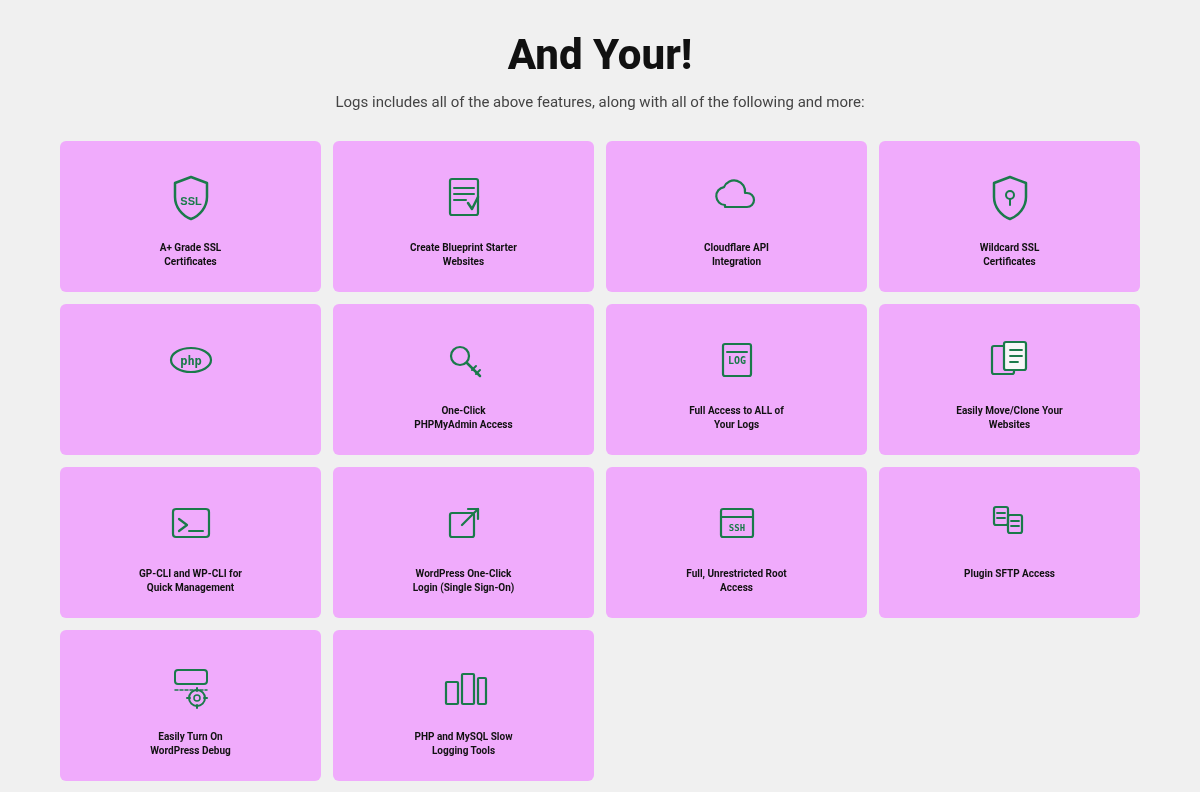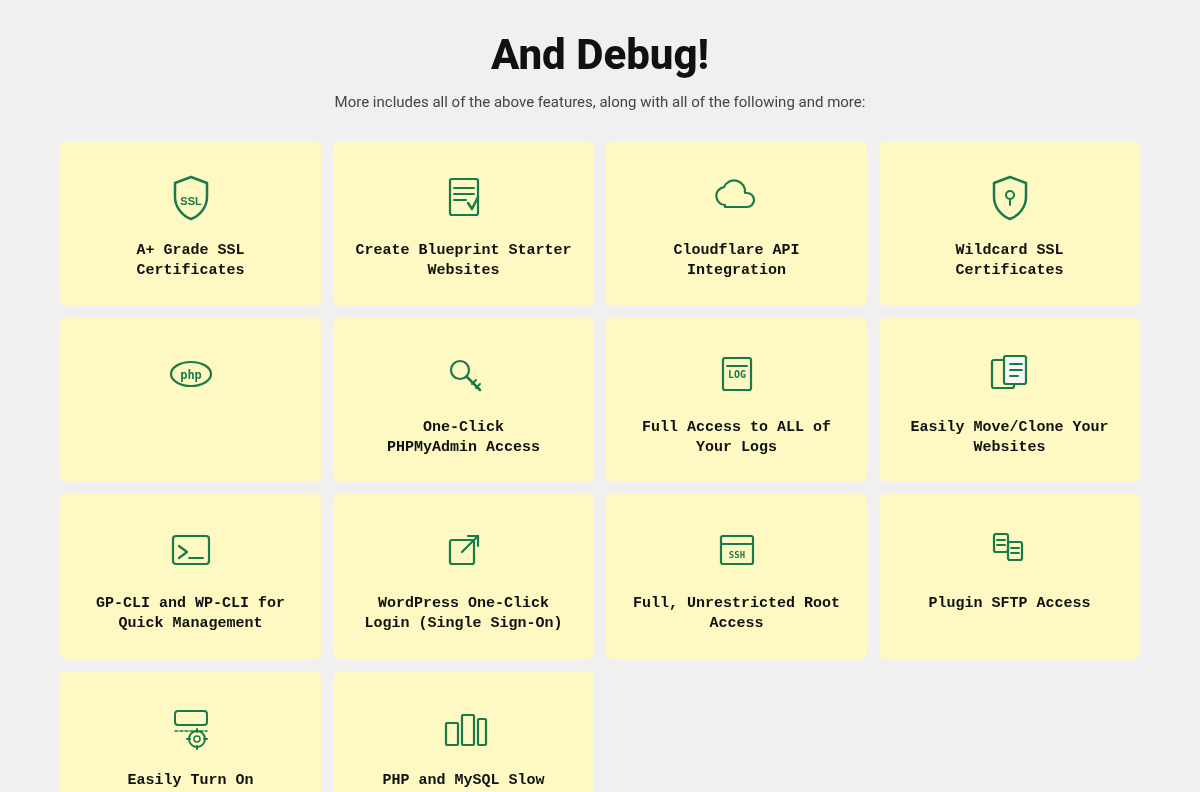--- a/index.html
+++ b/index.html
@@ -25,21 +25,21 @@
       font-size: 15px;
       color: #444;
       margin-bottom: 30px;
     }
     .features-grid {
       display: grid;
       grid-template-columns: repeat(4, 1fr);
       gap: 12px;
     }
     .feature-card {
-      background: #fef9c3;
+      background: #f0abfc;
       border-radius: 6px;
       display: flex;
       flex-direction: column;
       align-items: center;
       justify-content: flex-start;
       padding: 28px 20px 24px;
       text-align: center;
     }
     .feature-icon {
       width: 56px;
@@ -53,33 +53,32 @@
     .feature-icon svg {
       width: 48px;
       height: 48px;
       fill: none;
       stroke: #1a7a4a;
       stroke-width: 2;
       stroke-linecap: round;
       stroke-linejoin: round;
     }
     .feature-label {
-      font-size: 15px;
+      font-size: 10px;
       font-weight: 700;
       color: #111;
       line-height: 1.35;
-      font-family: Liberation Mono, monospace;
     }
   </style>
 </head>
 <body>
 
 <div class="page-wrapper">
-  <h1 class="page-title">And Debug!</h1>
-  <p class="page-subtitle">More includes all of the above features, along with all of the following and more:</p>
+  <h1 class="page-title">And Your!</h1>
+  <p class="page-subtitle">Logs includes all of the above features, along with all of the following and more:</p>
 
   <div class="features-grid" id="features-grid">
 
   <div class="feature-card">
         <div class="feature-icon">
           <svg viewBox="0 0 48 48">
     <path d="M24 4L8 10v14c0 10 7 18.5 16 22 9-3.5 16-12 16-22V10L24 4z" stroke="#1a7a4a" stroke-width="2.5" fill="none"></path>
     <text x="24" y="32" text-anchor="middle" font-size="11" font-weight="bold" fill="#1a7a4a" stroke="none" font-family="sans-serif">SSL</text>
   </svg>
         </div>

